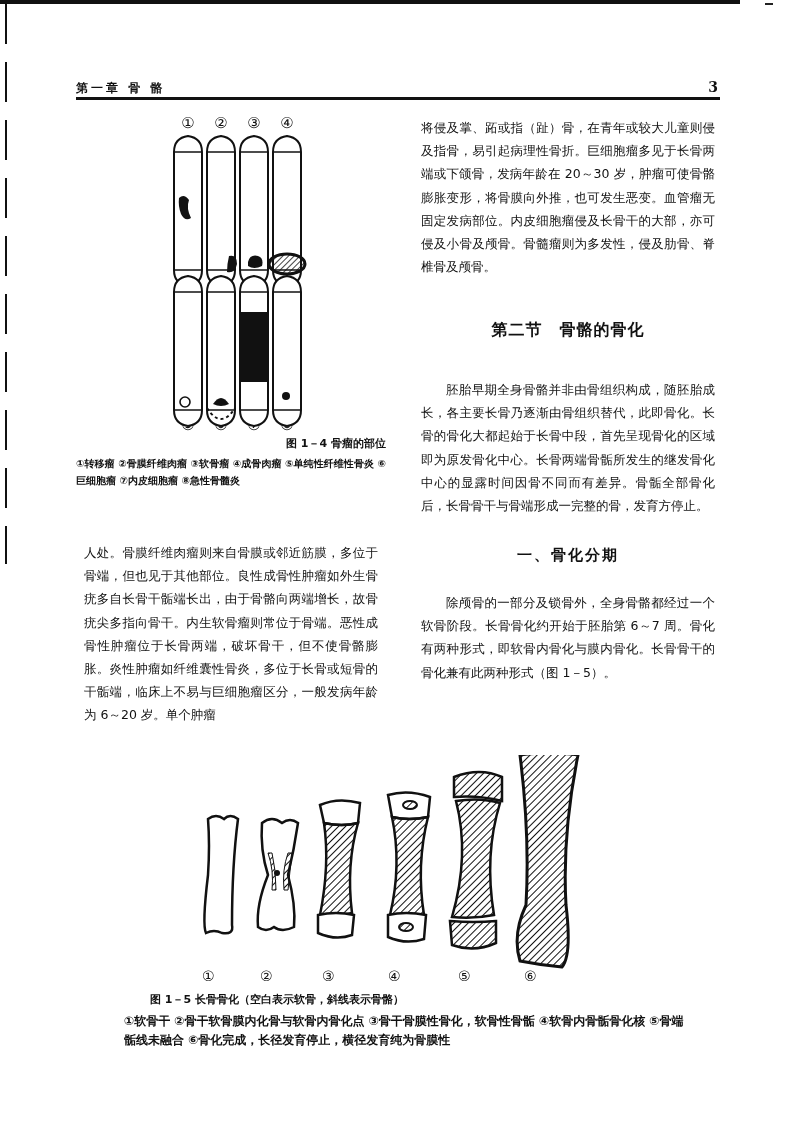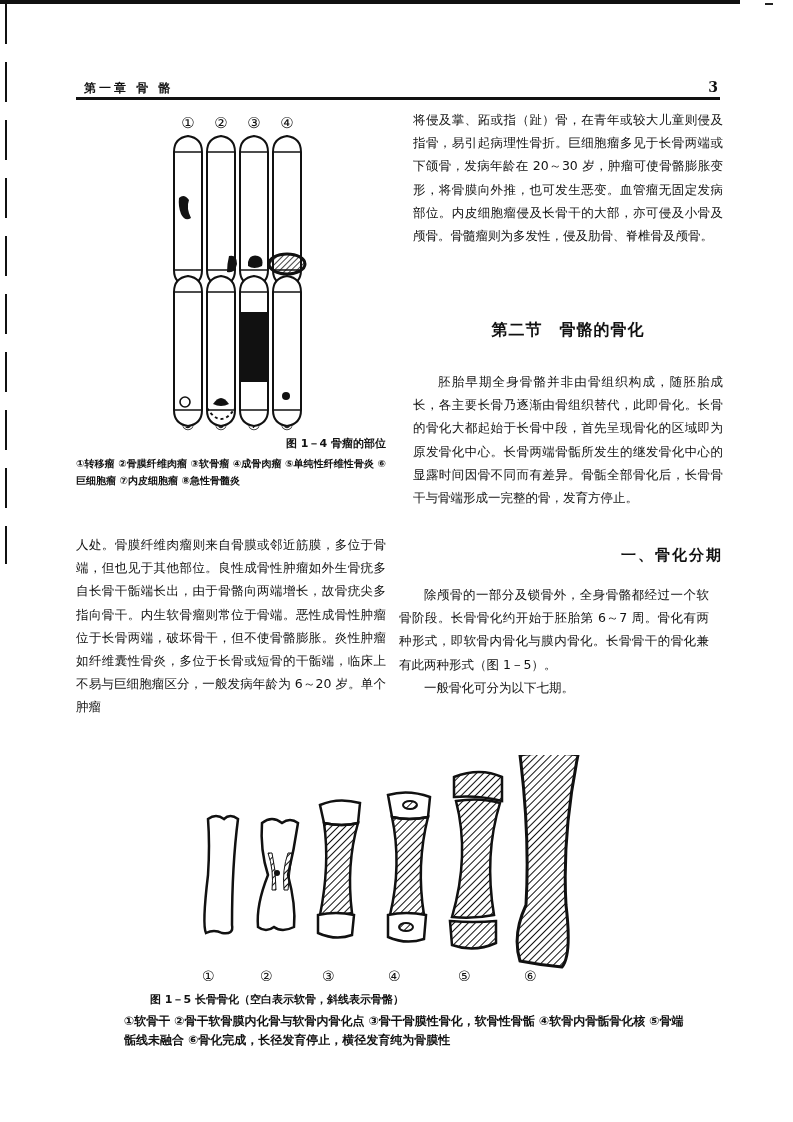--- a/index.html
+++ b/index.html
@@ -4,35 +4,35 @@
 <style>
   html, body { margin:0; padding:0; }
   body { width:793px; height:1122px; background:#fff; position:relative; overflow:hidden;
          font-family:"DejaVu Sans", sans-serif; color:#111; }
   .scan-top { position:absolute; left:0; top:0; width:740px; height:4px; background:#111; }
   .scan-left { position:absolute; left:5px; top:4px; width:2px; height:560px;
      background:repeating-linear-gradient(#111 0 40px, transparent 40px 58px); }
   .scan-right-mark { position:absolute; left:765px; top:3px; width:8px; height:2px; background:#222; }
 
   .header { position:absolute; left:76px; top:80px; width:644px; height:16px; }
-  .header .chap { position:absolute; left:0; top:0; font-size:12px; font-weight:bold; letter-spacing:3px;margin-left:8px; }
+  .header .chap { position:absolute; left:0; top:0; font-size:12px; font-weight:bold; letter-spacing:3px; }
   .header .pnum { position:absolute; right:2px; top:-1px; font-size:14px; font-weight:bold; font-family:"DejaVu Serif", serif; }
   .header-rule { position:absolute; left:76px; top:97px; width:644px; height:3px; background:#111; }
 
   .col { position:absolute; font-size:12.5px; line-height:23.2px; text-align:justify; }
-  .col p { margin:0; }
+  .col p { margin:8px; }
   .indent { text-indent:2em; }
   .left-col { left:76px; top:533px; width:310px; }
   .right-col-a { left:413px; top:108px; width:310px; }
   .right-col-b { left:413px; top:370px; width:310px; }
-  .right-col-c { left:399px; top:583px; width:310px; }
+  .right-col-c { left:413px; top:583px; width:310px; }
 
   .section-title { position:absolute; left:413px; top:320px; width:310px; text-align:center;
      font-size:16px; font-weight:bold; font-family:"DejaVu Serif", serif; letter-spacing:1px; }
-  .subsection-title { position:absolute; left:413px; top:546px; width:310px; text-align:right;
+  .subsection-title { position:absolute; left:413px; top:546px; width:310px; text-align:center;
      font-size:15px; font-weight:bold; letter-spacing:2px; }
 
   .fig14 { position:absolute; left:160px; top:112px; width:150px; height:325px; }
   .fig14-caption { position:absolute; left:76px; top:436px; width:310px; text-align:right; font-size:11px; font-weight:bold; }
   .fig14-legend { position:absolute; left:76px; top:455px; width:310px; font-size:10px; line-height:17px; font-weight:bold; text-align:justify; }
 
   .fig15 { position:absolute; left:190px; top:755px; width:400px; height:225px; }
   .fig15-nums { position:absolute; left:190px; top:968px; width:400px; height:20px; font-size:14px; }
   .fig15-nums span { position:absolute; }
   .fig15-caption { position:absolute; left:150px; top:992px; width:560px; text-align:left; font-size:11px; font-weight:bold; }
@@ -120,21 +120,20 @@
 <div class="col right-col-a">
   <p>将侵及掌、跖或指（趾）骨，在青年或较大儿童则侵及指骨，易引起病理性骨折。巨细胞瘤多见于长骨两端或下颌骨，发病年龄在 20～30 岁，肿瘤可使骨骼膨胀变形，将骨膜向外推，也可发生恶变。血管瘤无固定发病部位。内皮细胞瘤侵及长骨干的大部，亦可侵及小骨及颅骨。骨髓瘤则为多发性，侵及肋骨、脊椎骨及颅骨。</p>
 </div>
 <div class="section-title">第二节　骨骼的骨化</div>
 <div class="col right-col-b">
   <p class="indent">胚胎早期全身骨骼并非由骨组织构成，随胚胎成长，各主要长骨乃逐渐由骨组织替代，此即骨化。长骨的骨化大都起始于长骨中段，首先呈现骨化的区域即为原发骨化中心。长骨两端骨骺所发生的继发骨化中心的显露时间因骨不同而有差异。骨骺全部骨化后，长骨骨干与骨端形成一完整的骨，发育方停止。</p>
 </div>
 <div class="subsection-title">一、骨化分期</div>
 <div class="col right-col-c">
   <p class="indent">除颅骨的一部分及锁骨外，全身骨骼都经过一个软骨阶段。长骨骨化约开始于胚胎第 6～7 周。骨化有两种形式，即软骨内骨化与膜内骨化。长骨骨干的骨化兼有此两种形式（图 1－5）。</p>
-  <p class="indent">一般骨化可分为以下七期。</p>
 </div>
 
 <div class="fig15">
   <svg width="400" height="225" viewBox="0 0 400 225">
     <defs>
       <pattern id="hatch15" width="5" height="5" patternUnits="userSpaceOnUse" patternTransform="rotate(45)">
         <line x1="0" y1="0" x2="0" y2="5" stroke="#111" stroke-width="2"></line>
       </pattern>
     </defs>
 

